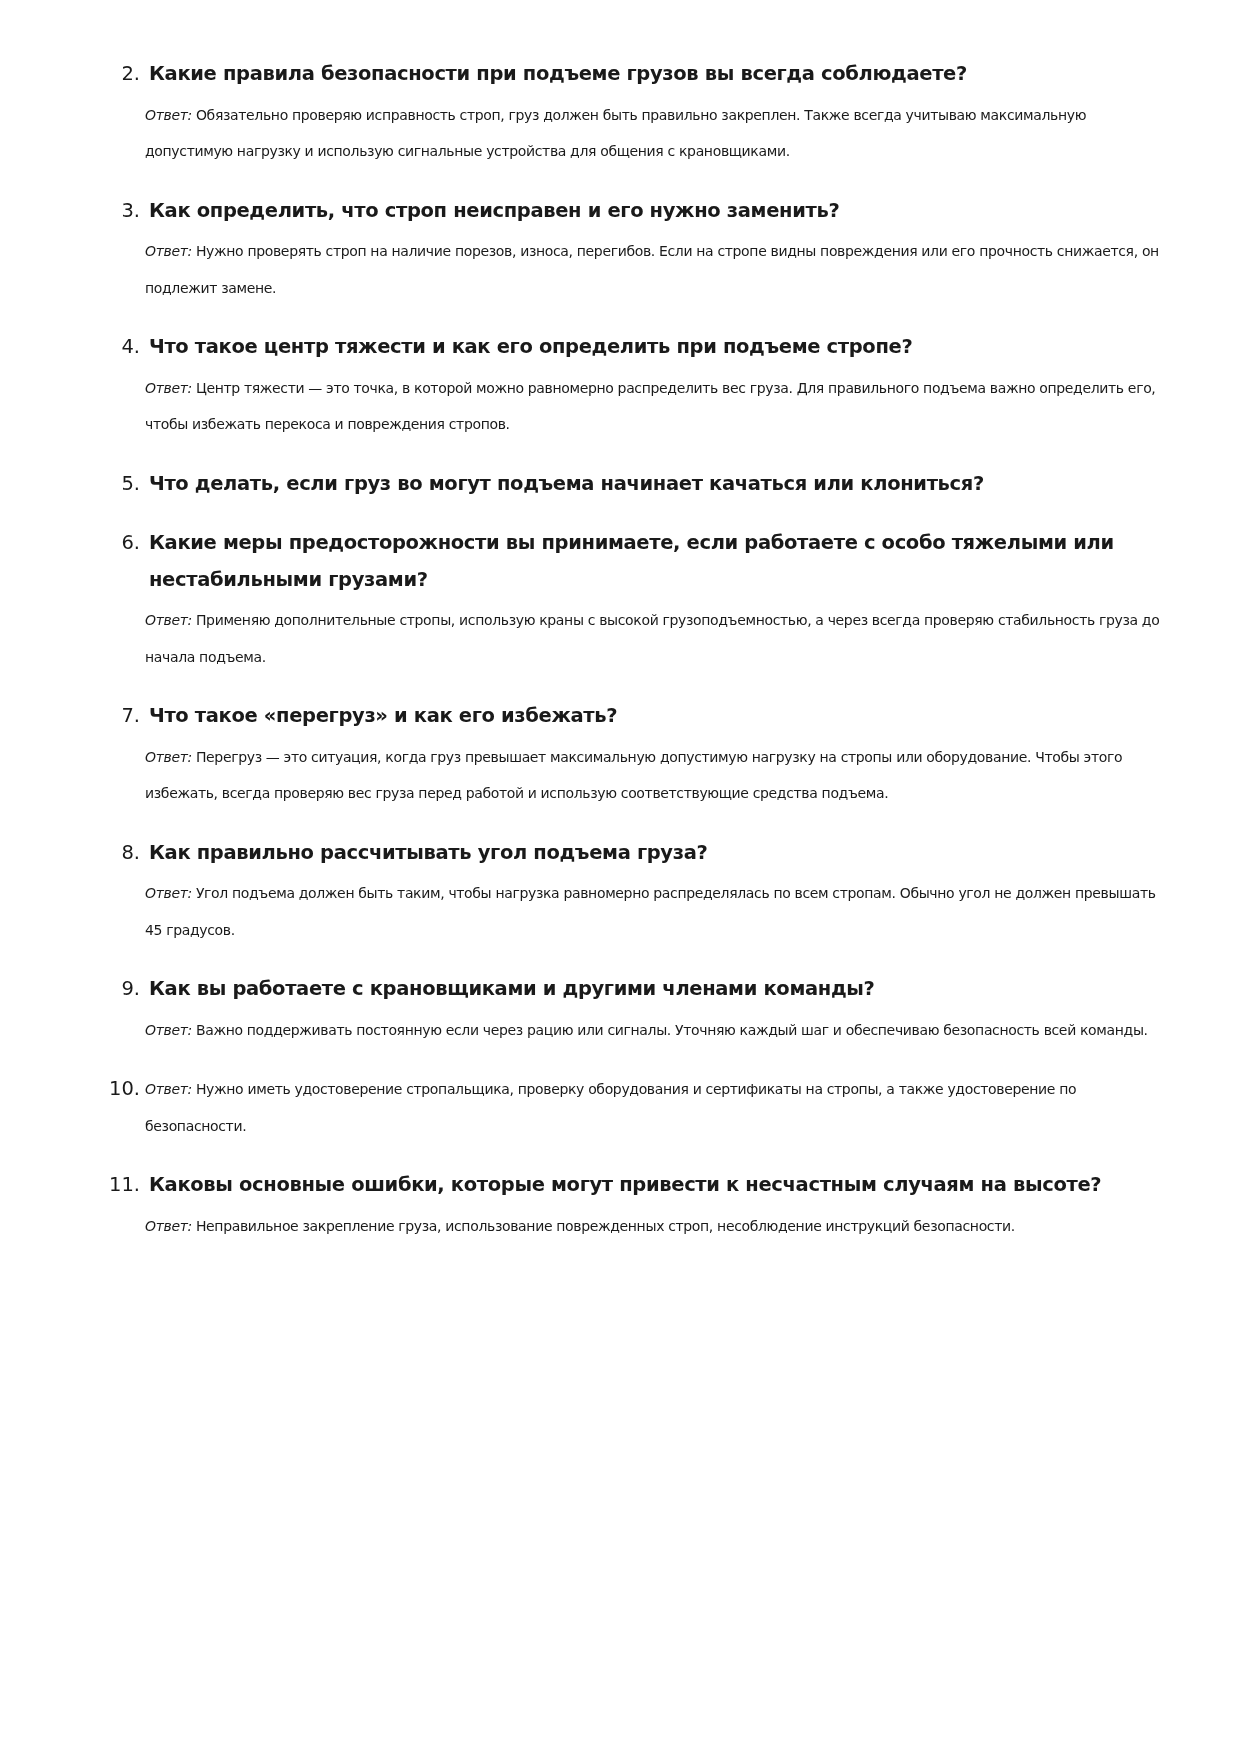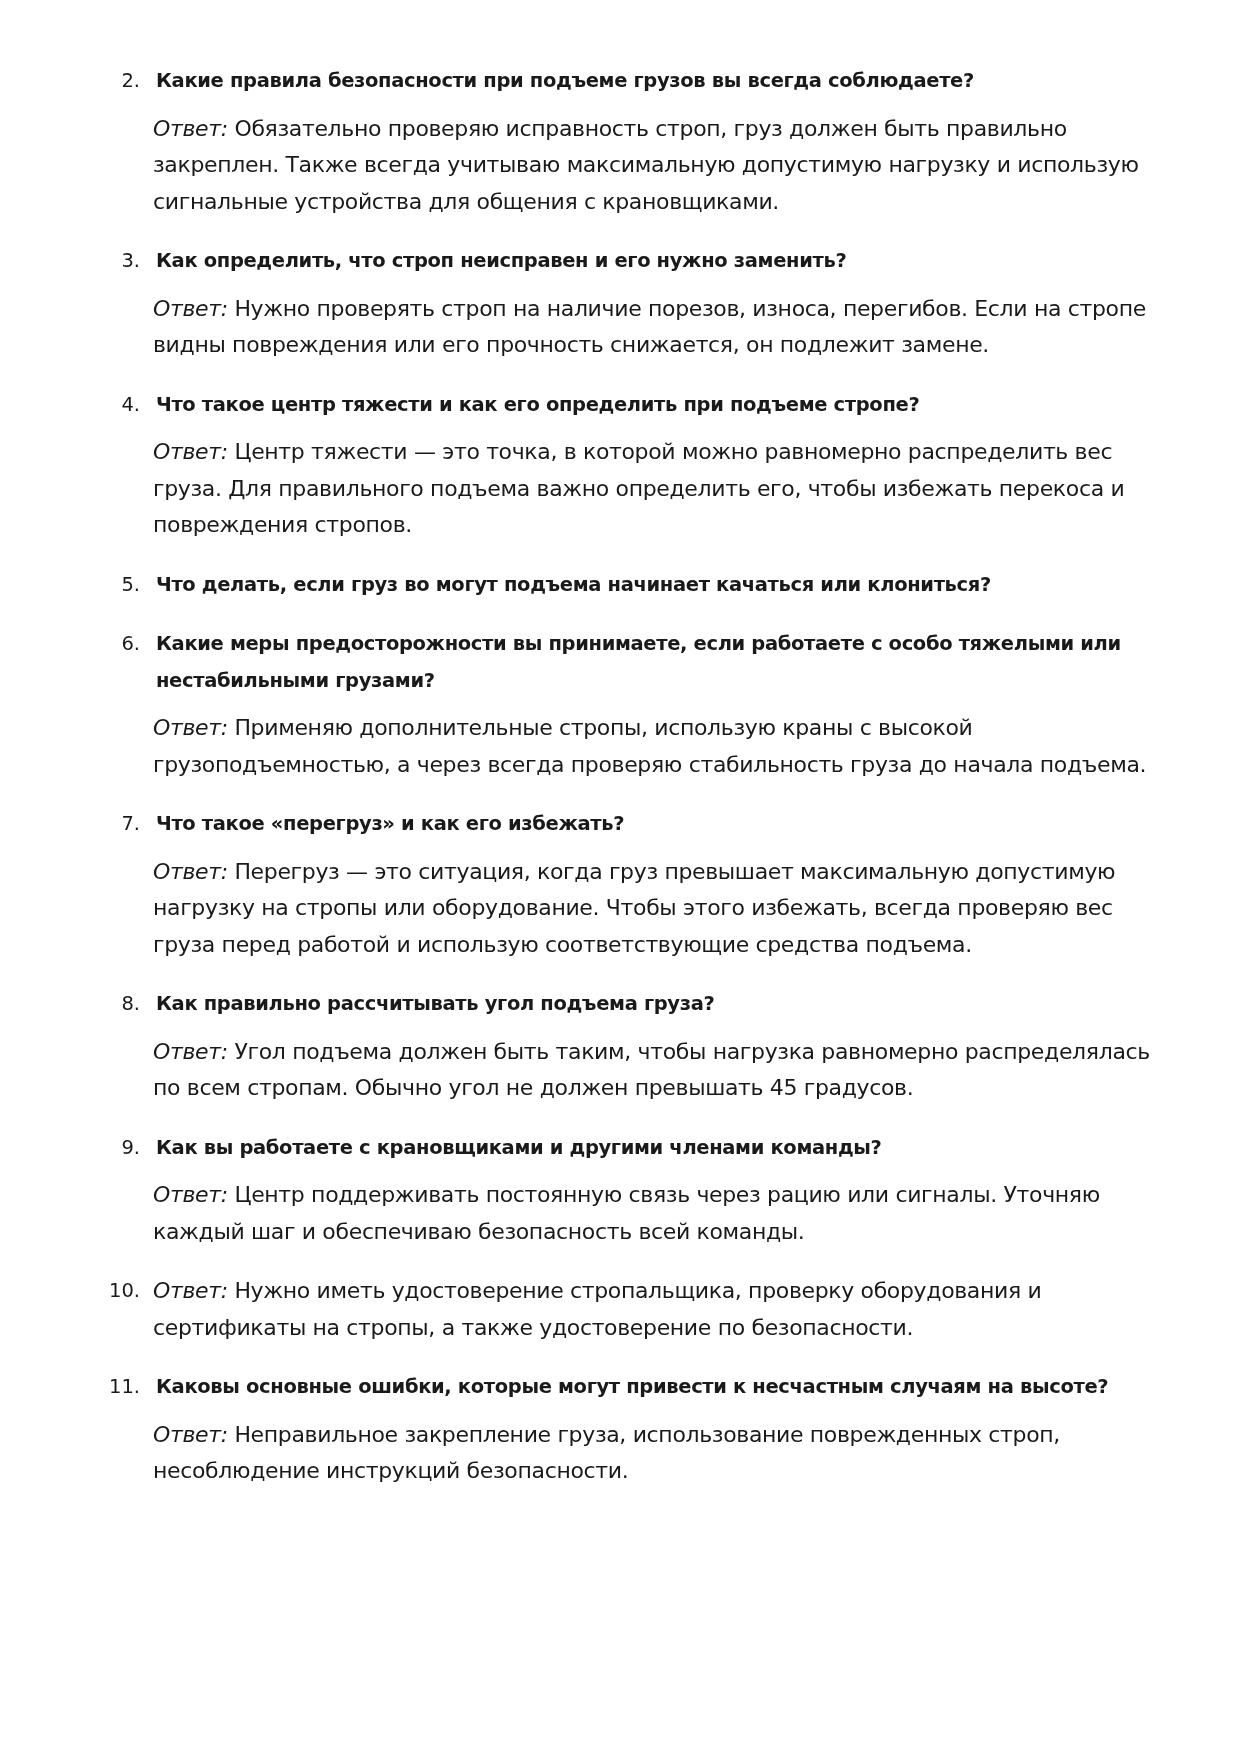--- a/index.html
+++ b/index.html
@@ -9,25 +9,25 @@
     color: #1a1a1a;
   }
   .doc { position: absolute; left: 0; top: 52px; width: 1239px; }
   .qa-list { list-style: none; margin: 0; padding: 0; }
   .qa-item { position: relative; padding-left: 145px; padding-right: 70px; margin-bottom: 23px; }
   .qa-num {
     position: absolute; left: 0; width: 140px; text-align: right;
     font-size: 19.5px; line-height: 36.5px; font-weight: normal;
   }
   .qa-q {
-    font-size: 19.5px; line-height: 36.5px; font-weight: bold; margin: 11px;
+    font-size: 19.5px; line-height: 36.5px; font-weight: bold; margin: 4px;
     letter-spacing: -0.35px;
   }
   .qa-a {
-    font-size: 22px; line-height: 36.5px; margin: 8px;
+    font-size: 14px; line-height: 36.5px; margin: 0;
     letter-spacing: -0.35px;
   }
   .qa-a .lbl { font-style: italic; }
 </style>
 </head>
 <body>
 
 <div class="doc">
   <ol class="qa-list">
     <li class="qa-item">
@@ -60,21 +60,21 @@
       <p class="qa-a"><span class="lbl">Ответ:</span> <span>Перегруз — это ситуация, когда груз превышает максимальную допустимую нагрузку на стропы или оборудование. Чтобы этого избежать, всегда проверяю вес груза перед работой и использую соответствующие средства подъема.</span></p>
     </li>
     <li class="qa-item">
       <span class="qa-num">8.</span>
       <p class="qa-q">Как правильно рассчитывать угол подъема груза?</p>
       <p class="qa-a"><span class="lbl">Ответ:</span> <span>Угол подъема должен быть таким, чтобы нагрузка равномерно распределялась по всем стропам. Обычно угол не должен превышать 45 градусов.</span></p>
     </li>
     <li class="qa-item">
       <span class="qa-num">9.</span>
       <p class="qa-q">Как вы работаете с крановщиками и другими членами команды?</p>
-      <p class="qa-a"><span class="lbl">Ответ:</span> <span>Центр поддерживать постоянную связь через рацию или сигналы. Уточняю каждый шаг и обеспечиваю безопасность всей команды.</span></p>
+      <p class="qa-a"><span class="lbl">Ответ:</span> <span>Важно поддерживать постоянную если через рацию или сигналы. Уточняю каждый шаг и обеспечиваю безопасность всей команды.</span></p>
     </li>
     <li class="qa-item">
       <span class="qa-num">10.</span>
       <p class="qa-a"><span class="lbl">Ответ:</span> <span>Нужно иметь удостоверение стропальщика, проверку оборудования и сертификаты на стропы, а также удостоверение по безопасности.</span></p>
     </li>
     <li class="qa-item">
       <span class="qa-num">11.</span>
       <p class="qa-q">Каковы основные ошибки, которые могут привести к несчастным случаям на высоте?</p>
       <p class="qa-a"><span class="lbl">Ответ:</span> <span>Неправильное закрепление груза, использование поврежденных строп, несоблюдение инструкций безопасности.</span></p>
     </li>

